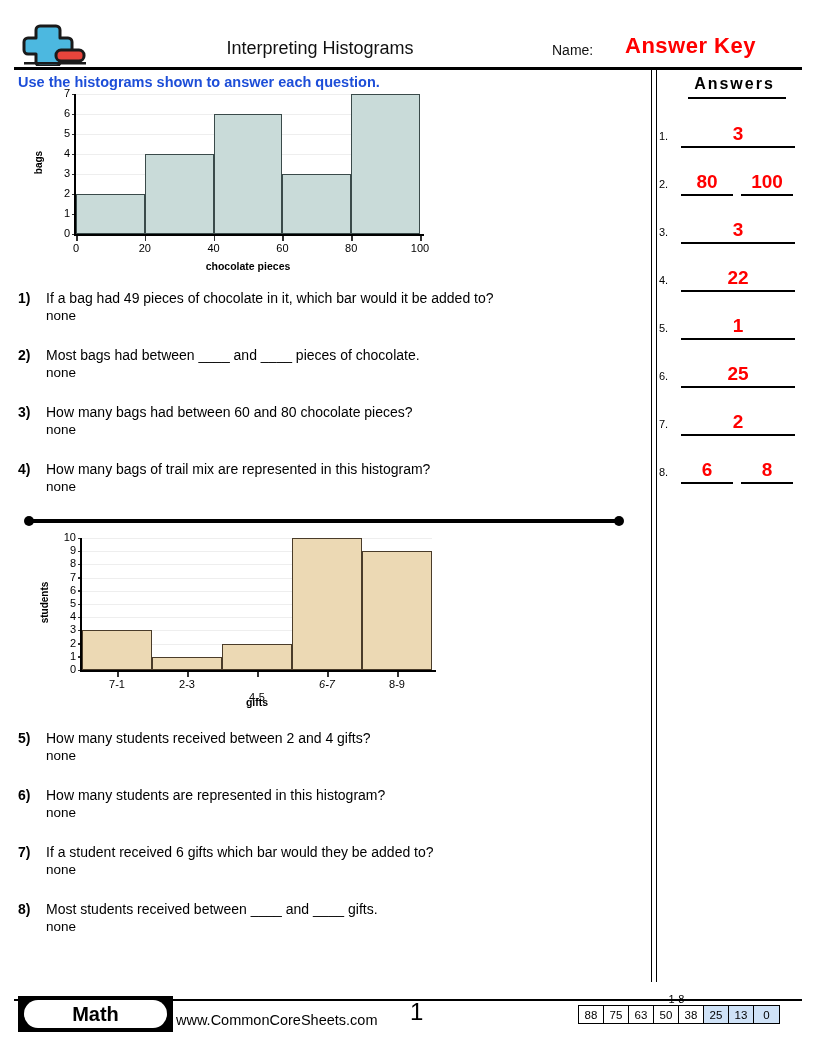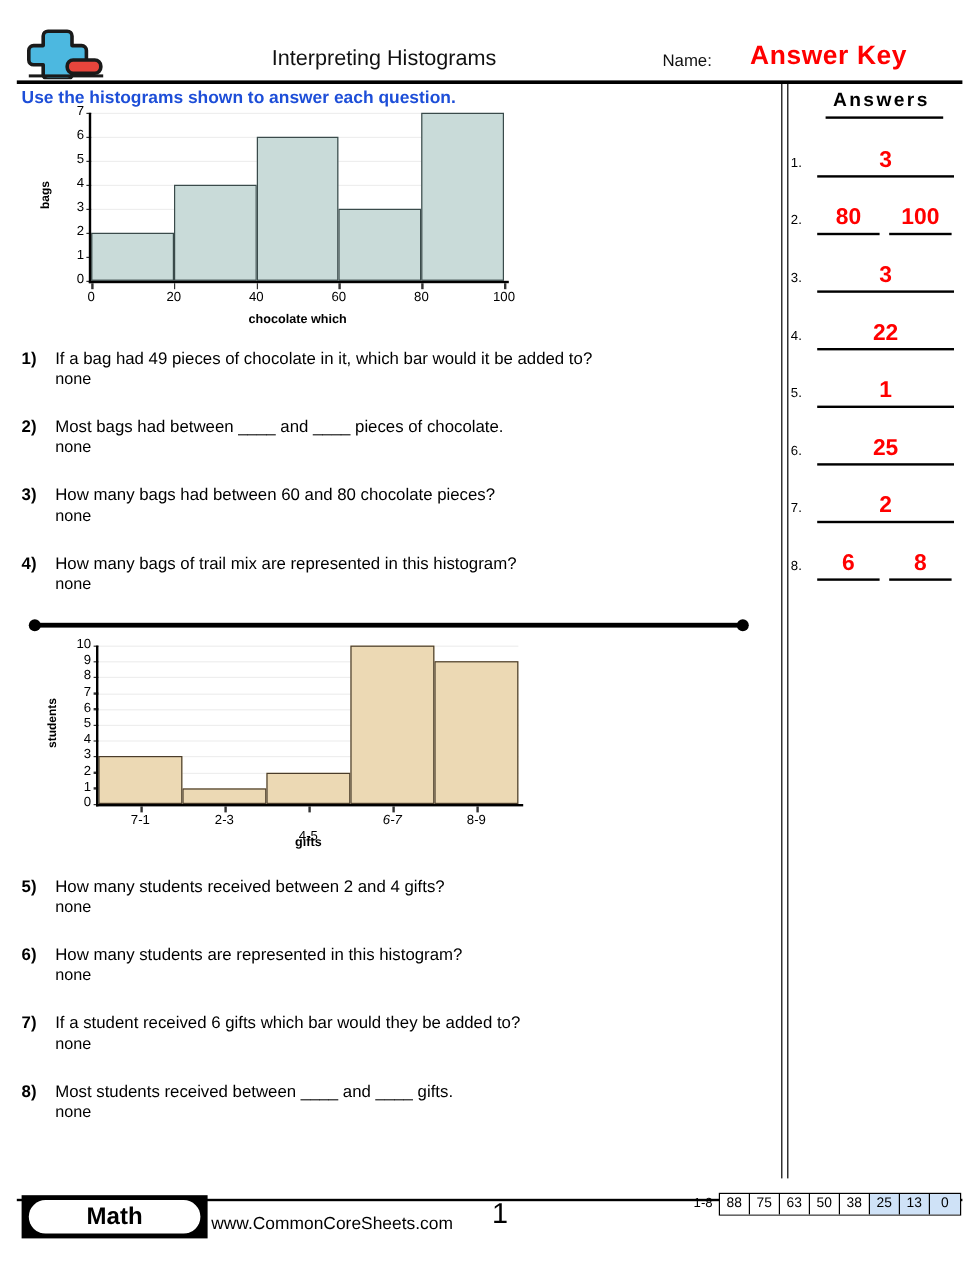--- a/index.html
+++ b/index.html
@@ -169,21 +169,21 @@
     font-size: 20px; font-weight: bold; color: #000;
   }
   .site-url {
     position: absolute; left: 176px; top: 1012px;
     font-size: 14.5px; color: #000;
   }
   .page-num {
     position: absolute; left: 410px; top: 998px;
     font-size: 24px; color: #000;
   }
-  .scale { position: absolute; left: 578px; top: 993px; height: 20px; display: flex; align-items: center; }
+  .scale { position: absolute; left: 578px; top: 993px; height: 20px; display: flex; align-items: center; flex-direction: column; }
   .scale-label { font-size: 11px; margin-right: 5px; color: #000; }
   .scale-cells { display: flex; border: 1px solid #000; height: 19px; }
   .scale-cell {
     width: 25px; height: 17px;
     border-right: 1px solid #000;
     font-size: 11.5px;
     display: flex; align-items: center; justify-content: center;
     background: #fff; color: #000;
   }
   .scale-cell:last-child { border-right: none; }
@@ -248,21 +248,21 @@
       <div class="xtick" style="left: 122.8px; top: 155px; width: 44px;">20</div>
       <div class="tickmark-x" style="left: 213.6px; top: 148px;"></div>
       <div class="xtick" style="left: 191.6px; top: 155px; width: 44px;">40</div>
       <div class="tickmark-x" style="left: 282.4px; top: 148px;"></div>
       <div class="xtick" style="left: 260.4px; top: 155px; width: 44px;">60</div>
       <div class="tickmark-x" style="left: 351.2px; top: 148px;"></div>
       <div class="xtick" style="left: 329.2px; top: 155px; width: 44px;">80</div>
       <div class="tickmark-x" style="left: 420px; top: 148px;"></div>
       <div class="xtick" style="left: 398px; top: 155px; width: 44px;">100</div>
       <div class="y-axis-title" style="left: 8px; top: 69px; width: 60px; text-align: center;">bags</div>
-      <div class="x-axis-title" style="left: 76px; top: 172px; width: 344px;">chocolate which</div>
+      <div class="x-axis-title" style="left: 76px; top: 172px; width: 344px;">chocolate pieces</div>
     </div>
 
   <div class="question" style="top:220px;">
     <span class="q-num">1)</span>
     <span class="q-text">If a bag had 49 pieces of chocolate in it, which bar would it be added to?</span>
     <span class="q-answer">none</span>
   </div>
   <div class="question" style="top:277px;">
     <span class="q-num">2)</span>
     <span class="q-text">Most bags had between ____ and ____ pieces of chocolate.</span>

